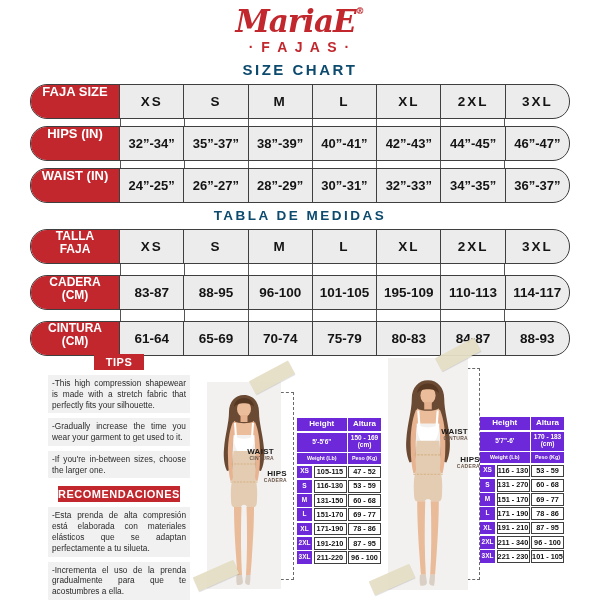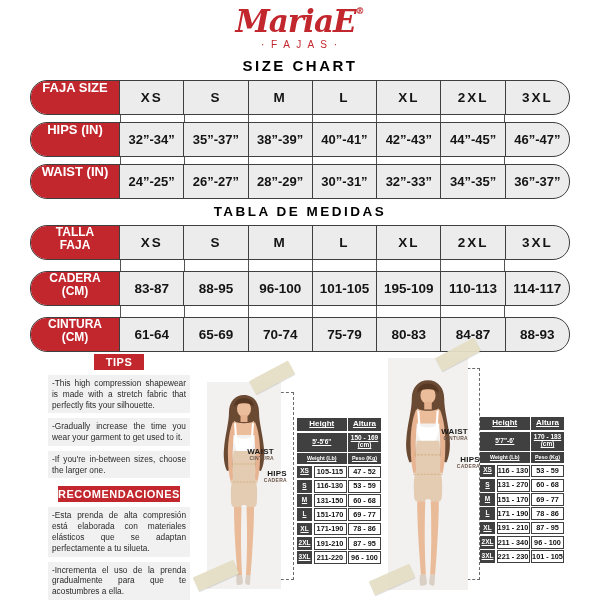--- a/index.html
+++ b/index.html
@@ -3,22 +3,22 @@
 <meta charset="utf-8">
 <style>
   html,body{margin:0;padding:0;background:#fff;}
   .canvas{position:relative;width:600px;height:600px;background:#fff;overflow:hidden;
           font-family:"Liberation Sans",sans-serif;}
   
   .brand{padding-top:6px;text-align:center;line-height:1;}
   .brand-name{font-family:"DejaVu Serif",serif;font-style:italic;font-weight:bold;
               font-size:31px;color:#c1272d;letter-spacing:-1px;}
   .brand-name sup{font-size:9px;letter-spacing:0;vertical-align:18px;}
-  .brand-sub{margin-top:3px;font-size:10px;font-weight:normal;color:#c1272d;letter-spacing:2px;}
-  .sec-title{margin:7px 0 0 0;text-align:center;font-weight:bold;color:#000000;
+  .brand-sub{margin-top:3px;font-size:14px;font-weight:bold;color:#c1272d;letter-spacing:2px;}
+  .sec-title{margin:7px 0 0 0;text-align:center;font-weight:bold;color:#0c4a6e;
              letter-spacing:2.5px;font-size:15px;}
   .sec-title.small{font-size:13.5px;margin-top:5px;}
   
   .pill-table{width:540px;margin:6px auto 0 auto;}
   .prow{display:flex;height:33px;border:1.5px solid #3f3f3f;border-radius:17px;
         overflow:hidden;background:#ececec;}
   .plabel{width:88px;flex:0 0 88px;background:#c1272d;color:#fff;display:flex;
           flex-direction:column;align-items:center;justify-content:flex-start;
           font-weight:bold;font-size:13px;line-height:1.1;text-align:center;}
   .tcm .plabel{font-size:12px;}
@@ -45,21 +45,21 @@
   .tape{position:absolute;width:44px;height:15px;background:#e6dfc6;opacity:.95;
         z-index:4;box-shadow:0 1px 1px rgba(0,0,0,.15);}
   .mlabel{position:absolute;z-index:3;text-align:right;line-height:1;}
   .mlabel .big{font-weight:bold;font-size:8px;color:#1a1a1a;letter-spacing:.3px;}
   .mlabel .small{font-weight:bold;font-size:5px;color:#6b564a;letter-spacing:.3px;}
   
   .hw{position:absolute;display:grid;grid-template-columns:15px 33px 33px;
       grid-template-rows:13px 19px 11px repeat(7,12.8px);gap:1.5px;z-index:5;}
   .hcell{display:flex;flex-direction:column;align-items:center;justify-content:center;
          font-weight:bold;text-align:center;line-height:1.05;}
-  .hred{background:#404040;color:#fff;font-size:6.5px;text-decoration:underline;}
+  .hred{background:#6d28d9;color:#fff;font-size:6.5px;}
   .hbig{font-size:8px;}
   .htiny{font-size:5.4px;}
   .hsize{font-size:6.5px;}
   .hwhite{background:#fff;border:1px solid #3f3f3f;color:#111;font-size:7.3px;}
 </style>
 </head>
 <body>
 
 <div class="canvas">
 

